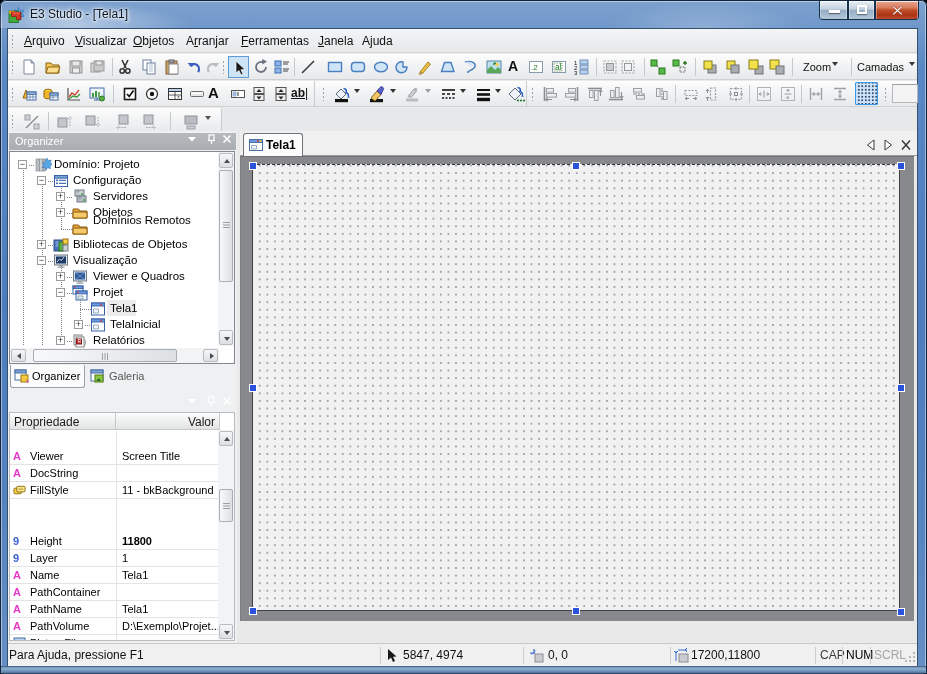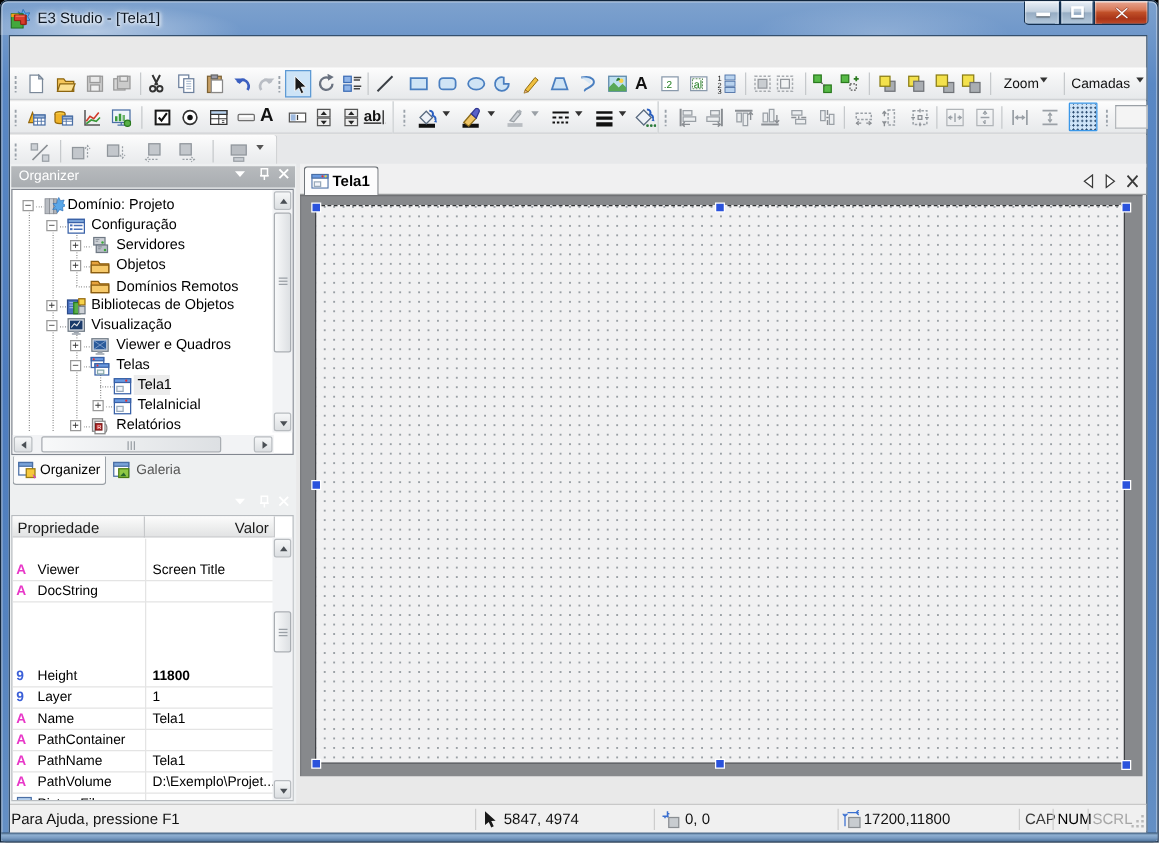--- a/index.html
+++ b/index.html
@@ -98,20 +98,30 @@
         </div>
    <div class="wb" id="wb-close">
           <div class="sh"></div>
      <svg class="glyph" style="left:15px;top:3px" width="13" height="13" viewBox="0 0 13 13">
             <path d="M2.5 2 L6.5 5.2 L10.5 2 L11.5 3 L7.6 6.5 L11.5 10 L10.5 11 L6.5 7.8 L2.5 11 L1.5 10 L5.4 6.5 L1.5 3 Z" fill="#fff" stroke="#7c2315" stroke-width=".5"></path>
           </svg>
    </div>
   </div>
  </div>
  <div id="client"></div>
+ <div id="menubar">
+  <div class="grip" style="left:3px;top:5px;height:14px;"></div>
+  <div class="menu" style="left:16px"><u>A</u>rquivo</div>
+  <div class="menu" style="left:67px"><u>V</u>isualizar</div>
+  <div class="menu" style="left:125px"><u>O</u>bjetos</div>
+  <div class="menu" style="left:178px">A<u>r</u>ranjar</div>
+  <div class="menu" style="left:233px"><u>F</u>erramentas</div>
+  <div class="menu" style="left:310px"><u>J</u>anela</div>
+  <div class="menu" style="left:354px">Ajuda</div>
+ </div>
  <div class="tbrow" id="tb1" style="top:54px">
   <div class="grip" style="left:3px;top:6px;height:14px;"></div>
   <div class="ti" style="left:11px">
         <svg width="16" height="16" viewBox="0 0 16 16">
           <path d="M3 1 h7 l3 3 v11 h-10 z" fill="#fff" stroke="#7a8899" stroke-width="1"></path>
           <path d="M10 1 l3 3 h-3 z" fill="#cfd8e4" stroke="#7a8899" stroke-width="1"></path>
         </svg>
       </div>
   <div class="ti" style="left:35px">
         <svg width="16" height="16" viewBox="0 0 16 16">
@@ -683,21 +693,21 @@
    <div class="tlbl" style="left:83px;top:38px">Servidores</div>
    <div class="ticn" style="left:62px;top:53px"><svg width="16" height="16" viewBox="0 0 16 16">
             <path d="M1 4 h5.5 l1.5 2 h7 v7 H1 z" fill="#e8a33d" stroke="#8a5d10"></path>
             <path d="M1 7 h14 v6 H1 z" fill="#f6c96a" stroke="#8a5d10"></path>
           </svg></div>
    <div class="tlbl" style="left:83px;top:54px">Objetos</div>
    <div class="ticn" style="left:62px;top:69px"><svg width="16" height="16" viewBox="0 0 16 16">
             <path d="M1 4 h5.5 l1.5 2 h7 v7 H1 z" fill="#e8a33d" stroke="#8a5d10"></path>
             <path d="M1 7 h14 v6 H1 z" fill="#f6c96a" stroke="#8a5d10"></path>
           </svg></div>
-   <div class="tlbl" style="left:83px;top:72px">Domínios Remotos</div>
+   <div class="tlbl" style="left:83px;top:62px">Domínios Remotos</div>
    <div class="ticn" style="left:43px;top:85px"><svg width="16" height="16" viewBox="0 0 16 16">
             <rect x="1" y="3" width="8" height="11" fill="#4a72c0" stroke="#2a4a88"></rect>
             <path d="M2.5 5 h5 M2.5 7 h5 M2.5 9 h5" stroke="#9ab4e8" stroke-width="1"></path>
             <rect x="6" y="5" width="5" height="9" fill="#58b048" stroke="#2a7a1e"></rect>
             <rect x="10" y="2" width="5" height="5" fill="#f6d24a" stroke="#96690d"></rect>
             <rect x="10" y="8" width="5" height="6" fill="#cdd1d6" stroke="#6f7984"></rect>
           </svg></div>
    <div class="tlbl" style="left:63px;top:86px">Bibliotecas de Objetos</div>
    <div class="ticn" style="left:43px;top:101px"><svg width="16" height="16" viewBox="0 0 16 16">
             <rect x="1.5" y="2" width="13" height="10" fill="#dfe3e8" stroke="#6f7984"></rect>
@@ -717,21 +727,21 @@
    <div class="tlbl" style="left:83px;top:118px">Viewer e Quadros</div>
    <div class="ticn" style="left:62px;top:133px"><svg width="16" height="16" viewBox="0 0 16 16">
             <rect x="1" y="1" width="10" height="8" fill="#fff" stroke="#3a62a8"></rect>
             <rect x="1" y="1" width="10" height="2.6" fill="#6a9ae0" stroke="#3a62a8"></rect>
             <circle cx="3" cy="2.3" r=".8" fill="#e83030"></circle>
             <rect x="4" y="6" width="11" height="9" fill="#fff" stroke="#3a62a8"></rect>
             <rect x="4" y="6" width="11" height="2.8" fill="#6a9ae0" stroke="#3a62a8"></rect>
             <circle cx="6" cy="7.4" r=".8" fill="#e83030"></circle>
             <path d="M6 11 h5 v3 h-5 z" fill="#eef2f8" stroke="#8aa"></path>
           </svg></div>
-   <div class="tlbl" style="left:83px;top:134px">Telas</div>
+   <div class="tlbl" style="left:83px;top:134px">Projet</div>
    <div style="position:absolute;left:97px;top:148px;width:29px;height:16px;background:#ececec;"></div>
    <div class="ticn" style="left:80px;top:149px"><svg width="16" height="16" viewBox="0 0 16 16">
             <rect x="1.5" y="2" width="13" height="12" fill="#fff" stroke="#3a62a8"></rect>
             <rect x="1.5" y="2" width="13" height="3" fill="#6a9ae0" stroke="#3a62a8"></rect>
             <circle cx="11" cy="3.5" r=".9" fill="#e83030"></circle>
             <path d="M3.5 8 h5 v4 h-5 z" fill="#f2f5fa" stroke="#9ab"></path>
           </svg></div>
    <div class="tlbl" style="left:100px;top:150px">Tela1</div>
    <div class="ticn" style="left:80px;top:165px"><svg width="16" height="16" viewBox="0 0 16 16">
             <rect x="1.5" y="2" width="13" height="12" fill="#fff" stroke="#3a62a8"></rect>
@@ -802,20 +812,29 @@
    <div class="prh" style="left:0;width:106px;padding:2px 0 0 4px;">Propriedade</div>
    <div class="prh" style="left:106px;width:104px;padding:2px 4px 0 0;text-align:right;">Valor</div>
    <div class="prow" style="top:35px">
           <span class="picn" style="color:#e838c8;">A</span>
           <span class="pname">Viewer</span>
           <span class="pval">Screen Title</span>
         </div>
    <div class="prow" style="top:52px">
           <span class="picn" style="color:#e838c8;">A</span>
           <span class="pname">DocString</span>
+        </div>
+   <div class="prow" style="top:69px">
+          <svg class="picn" width="14" height="13" viewBox="0 0 14 13">
+            <rect x="1" y="4" width="8" height="6" rx="1" fill="#f6d24a" stroke="#8a6d10"></rect>
+            <rect x="4" y="2" width="9" height="6" rx="1" fill="#fbe88a" stroke="#8a6d10"></rect>
+            <path d="M6 5 h5" stroke="#8a6d10" stroke-width=".8"></path>
+          </svg>
+          <span class="pname">FillStyle</span>
+          <span class="pval">11 - bkBackground</span>
         </div>
    <div class="prow" style="top:120px">
           <span class="picn" style="color:#3a5fd8;">9</span>
           <span class="pname">Height</span>
           <span class="pval" style="font-weight:bold;">11800</span>
         </div>
    <div class="prow" style="top:137px">
           <span class="picn" style="color:#3a5fd8;">9</span>
           <span class="pname">Layer</span>
           <span class="pval">1</span>

